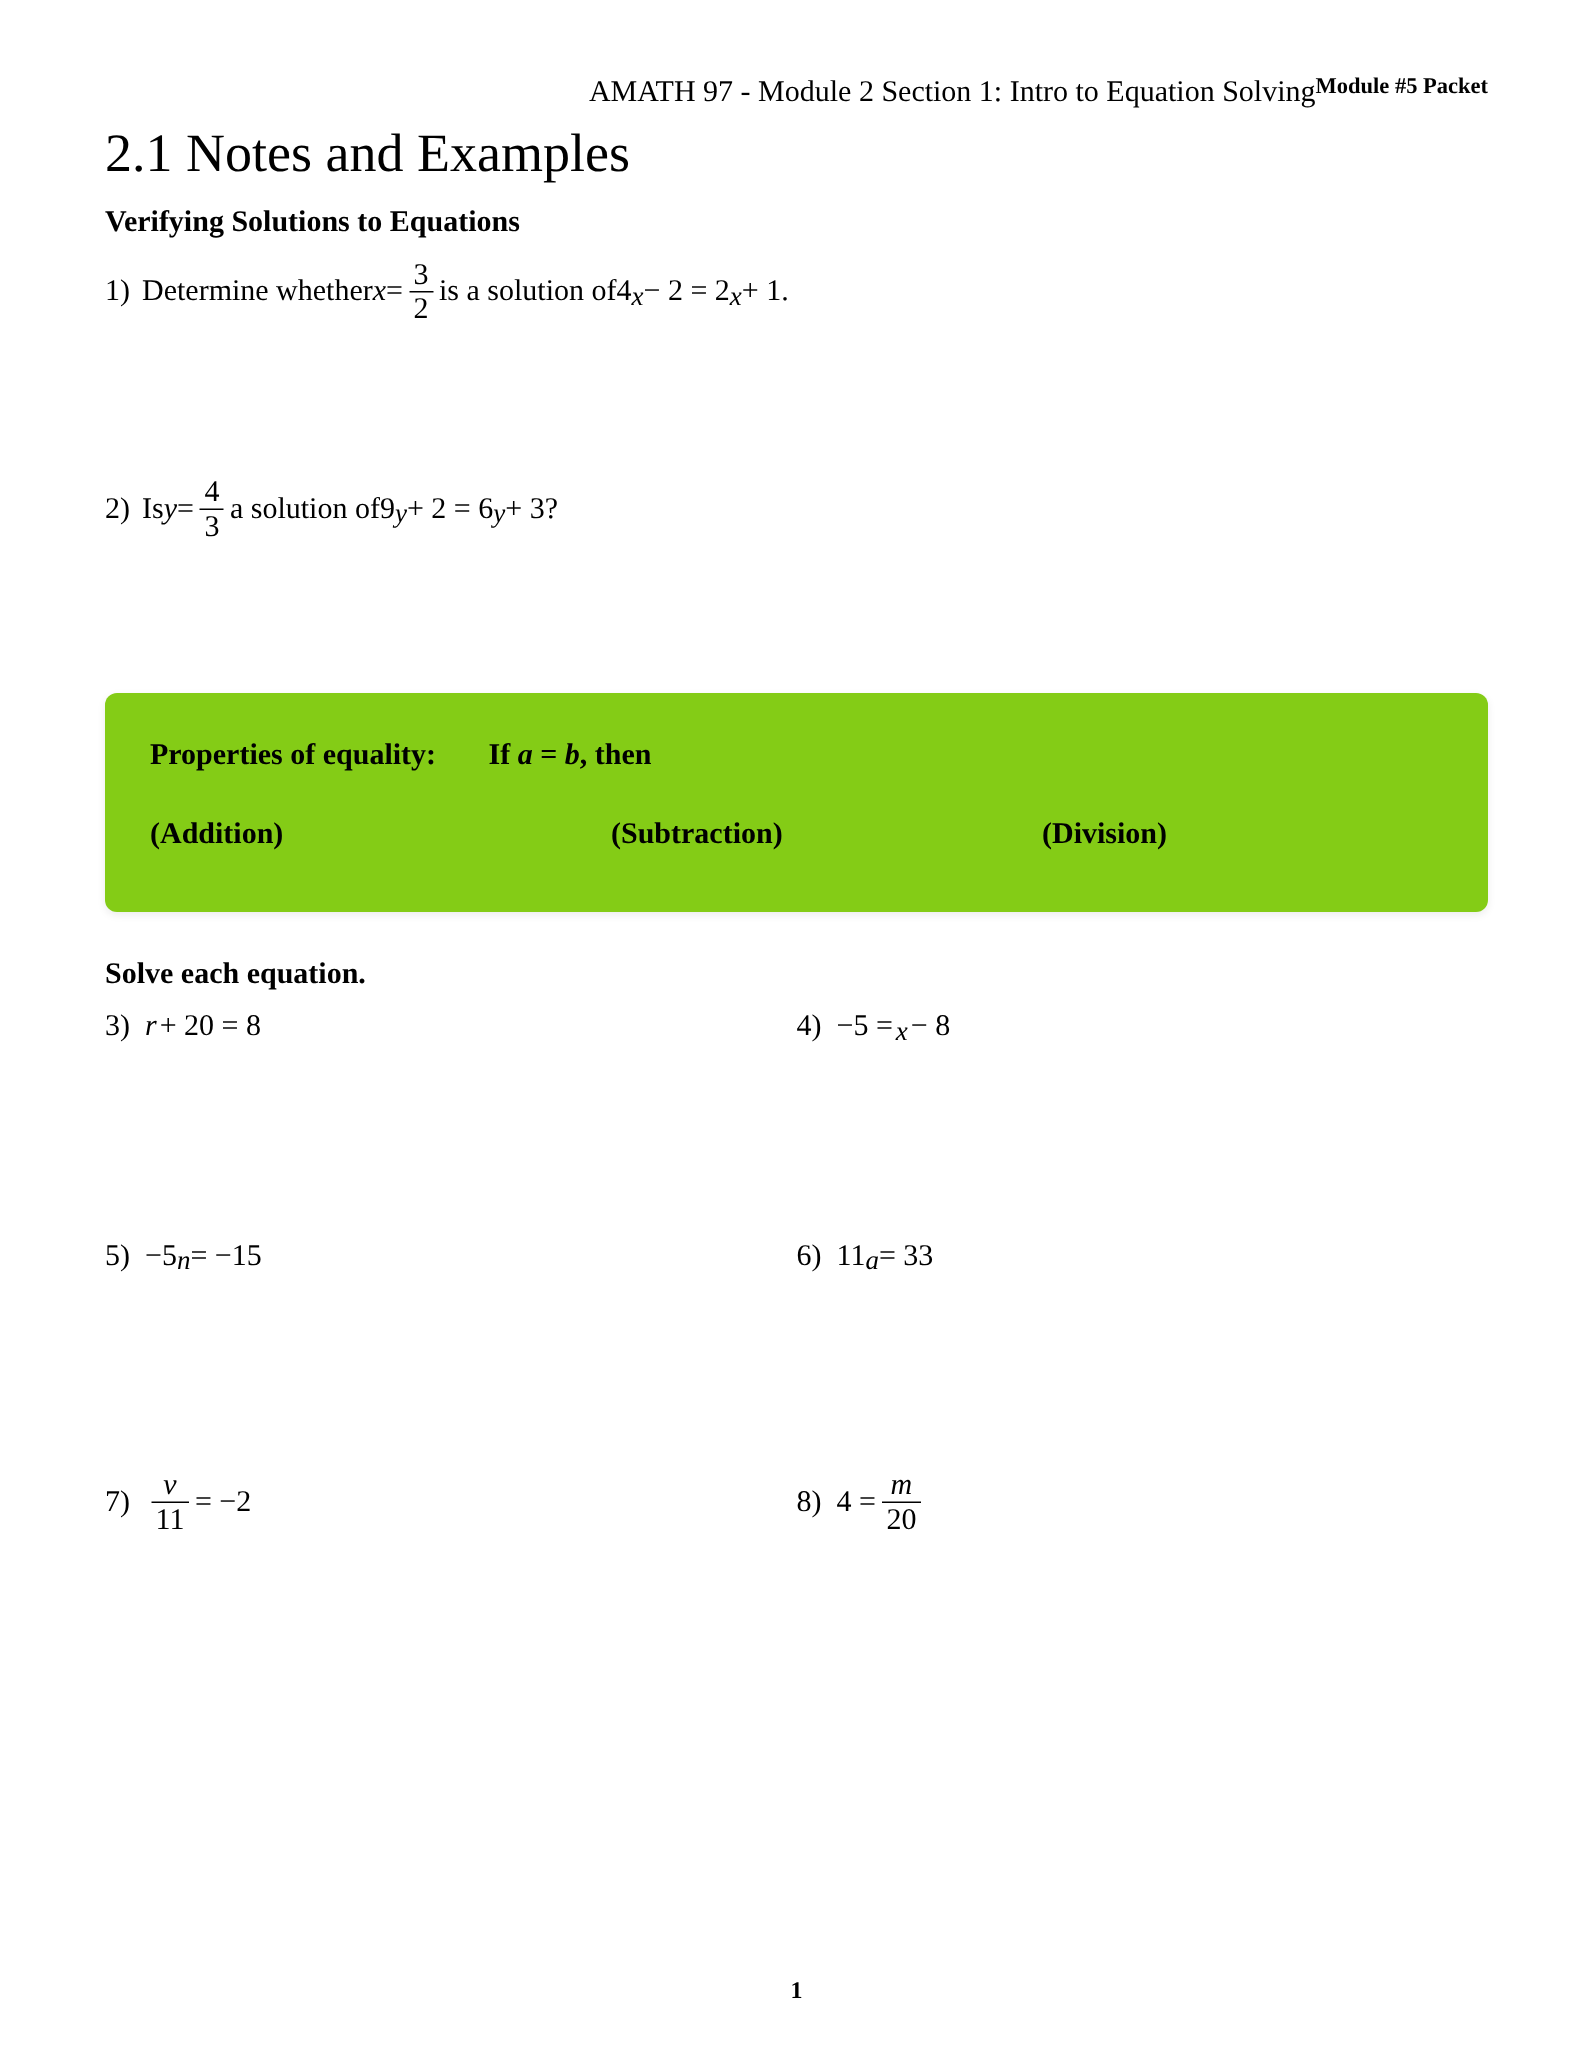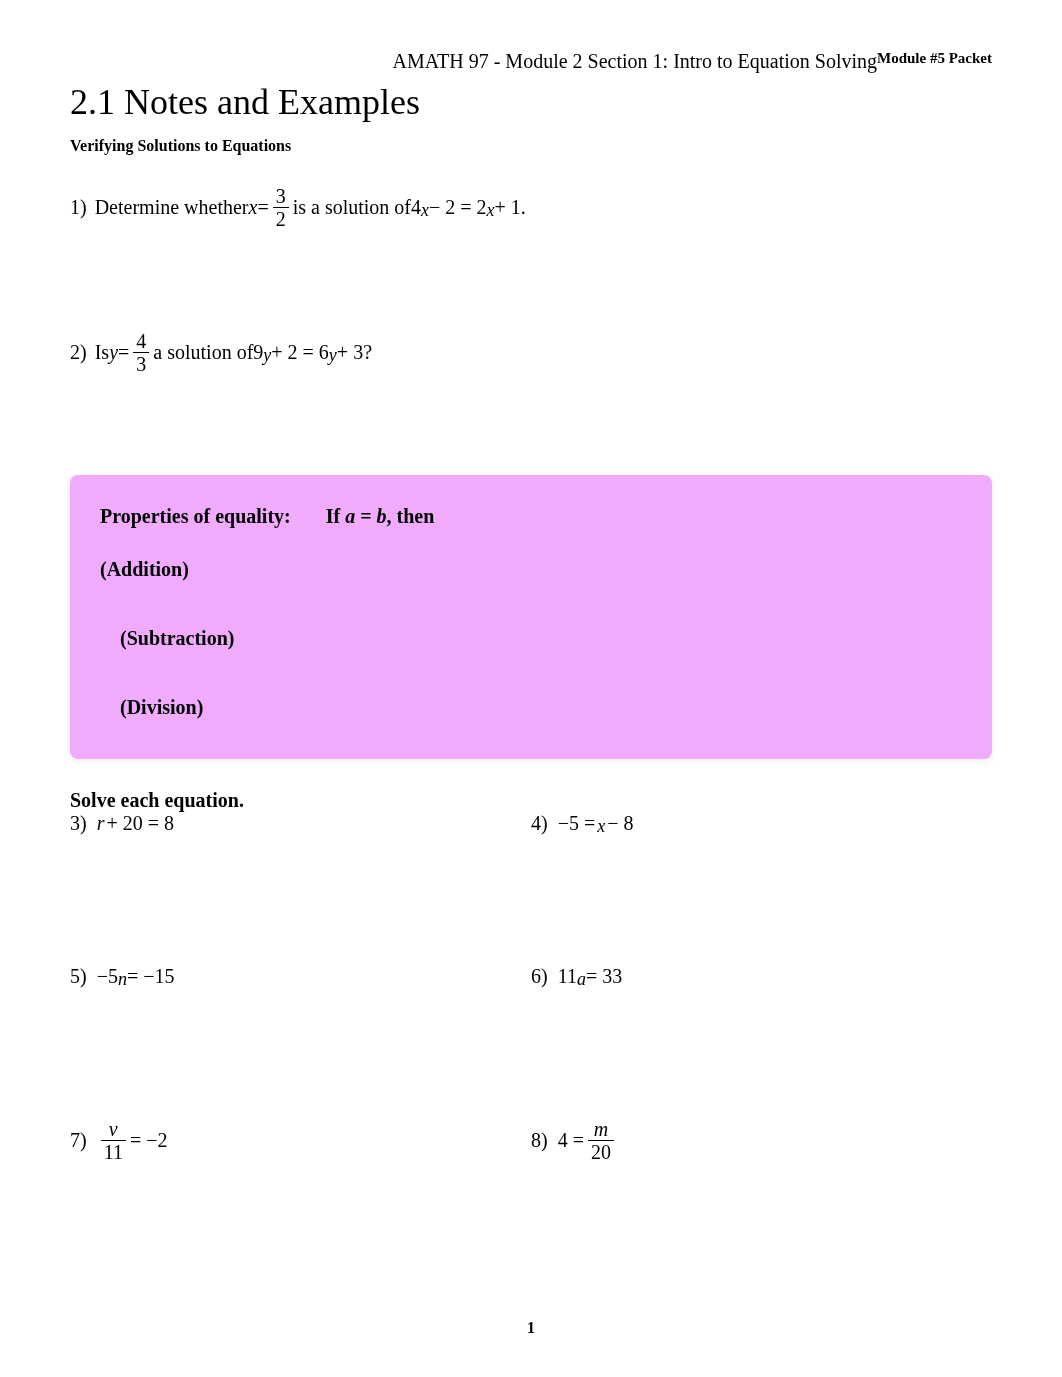--- a/index.html
+++ b/index.html
@@ -27,23 +27,23 @@
     }
     .module-packet {
       font-size: 15px;
       font-weight: bold;
     }
     .section-title {
       font-size: 36px;
       margin-bottom: 14px;
     }
     .subsection-title {
-      font-size: 16px;
-      font-weight: bold;
-      margin-bottom: 30px;
+      font-size: 20px;
+      font-weight: bold;
+      margin-bottom: 12px;
     }
     .problem {
       font-size: 20px;
       margin-bottom: 12px;
       display: flex;
       align-items: center;
       flex-wrap: wrap;
     }
     .problem-1 {
       margin-bottom: 100px;
@@ -63,50 +63,51 @@
       padding: 0 3px;
     }
     .frac .den {
       border-top: 1.2px solid #000;
       padding: 0 3px;
     }
     .italic {
       font-style: italic;
     }
     .properties-box {
-      background: #f0abfc;
+      background: #84cc16;
       border-radius: 8px;
       padding: 30px 30px 40px 30px;
       margin-bottom: 30px;
       box-shadow: 0 2px 6px rgba(0,0,0,0.08);
     }
     .properties-title-row {
       font-size: 20px;
       font-weight: bold;
       margin-bottom: 30px;
     }
     .properties-if {
       margin-left: 30px;
       font-weight: bold;
     }
     .properties-grid {
       display: grid;
-      grid-template-columns: 1fr;
-      row-gap: 46px;
+      grid-template-columns: 1fr 1fr 1fr;
+      row-gap: 24px;
     }
     .prop-cell {
       font-size: 20px;
       font-weight: bold;
     }
     .prop-cell.right {
       padding-left: 20px;
     }
     .solve-title {
       font-size: 20px;
       font-weight: bold;
+      margin-bottom: 12px;
     }
     .problems-grid {
       display: grid;
       grid-template-columns: 1fr 1fr;
       row-gap: 130px;
     }
     .prob-item {
       font-size: 20px;
       display: flex;
       align-items: center;

